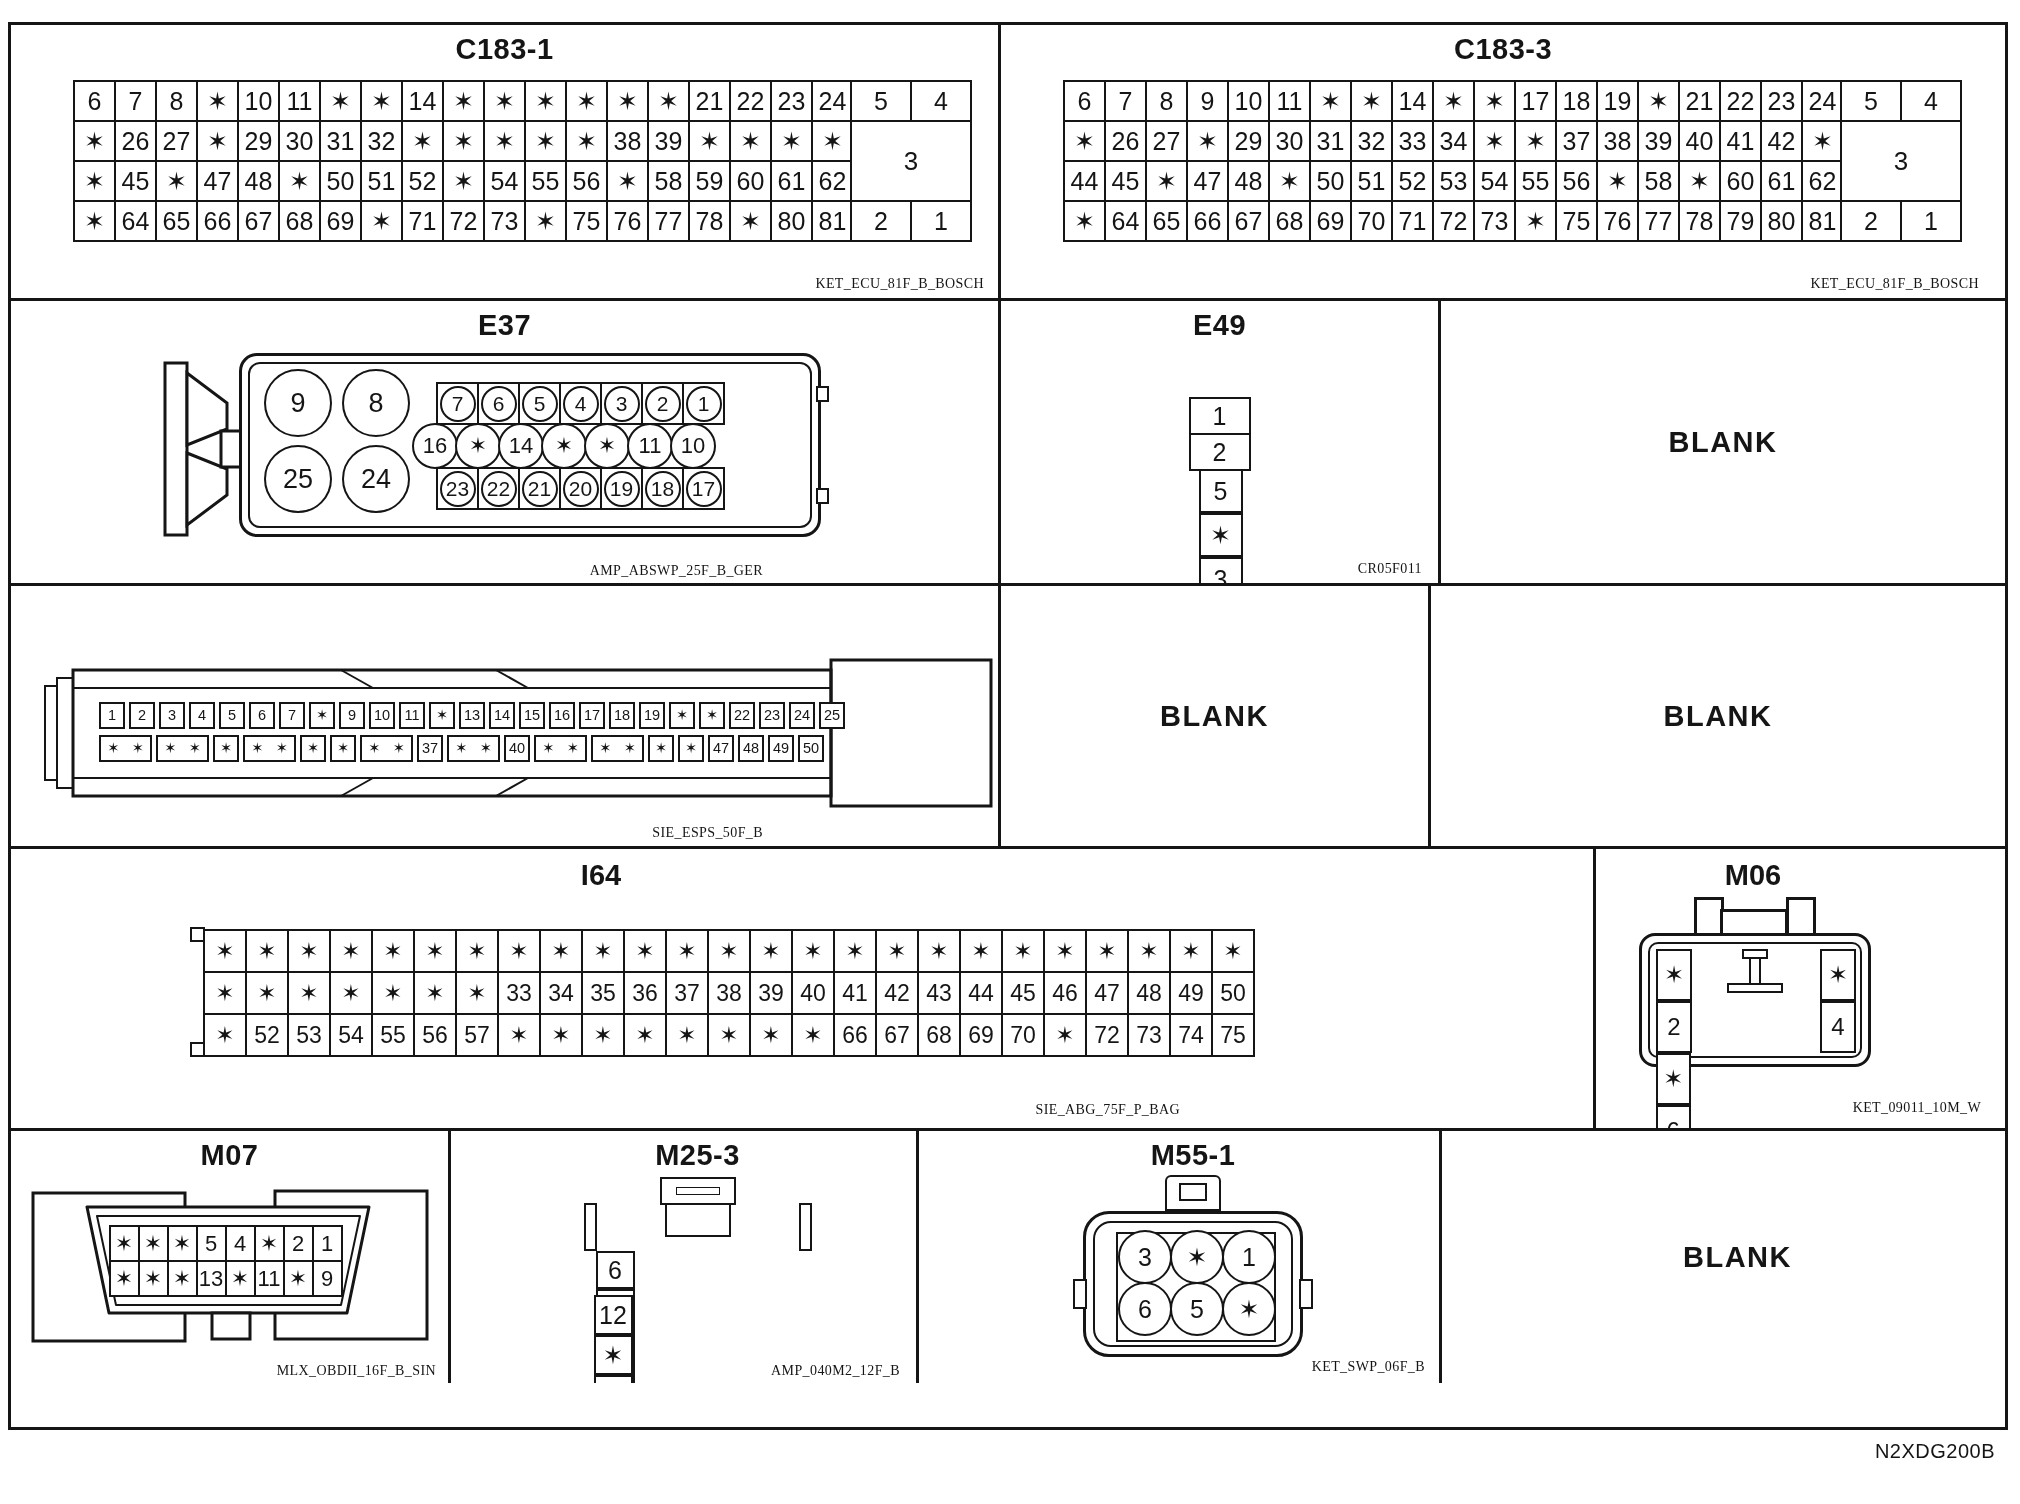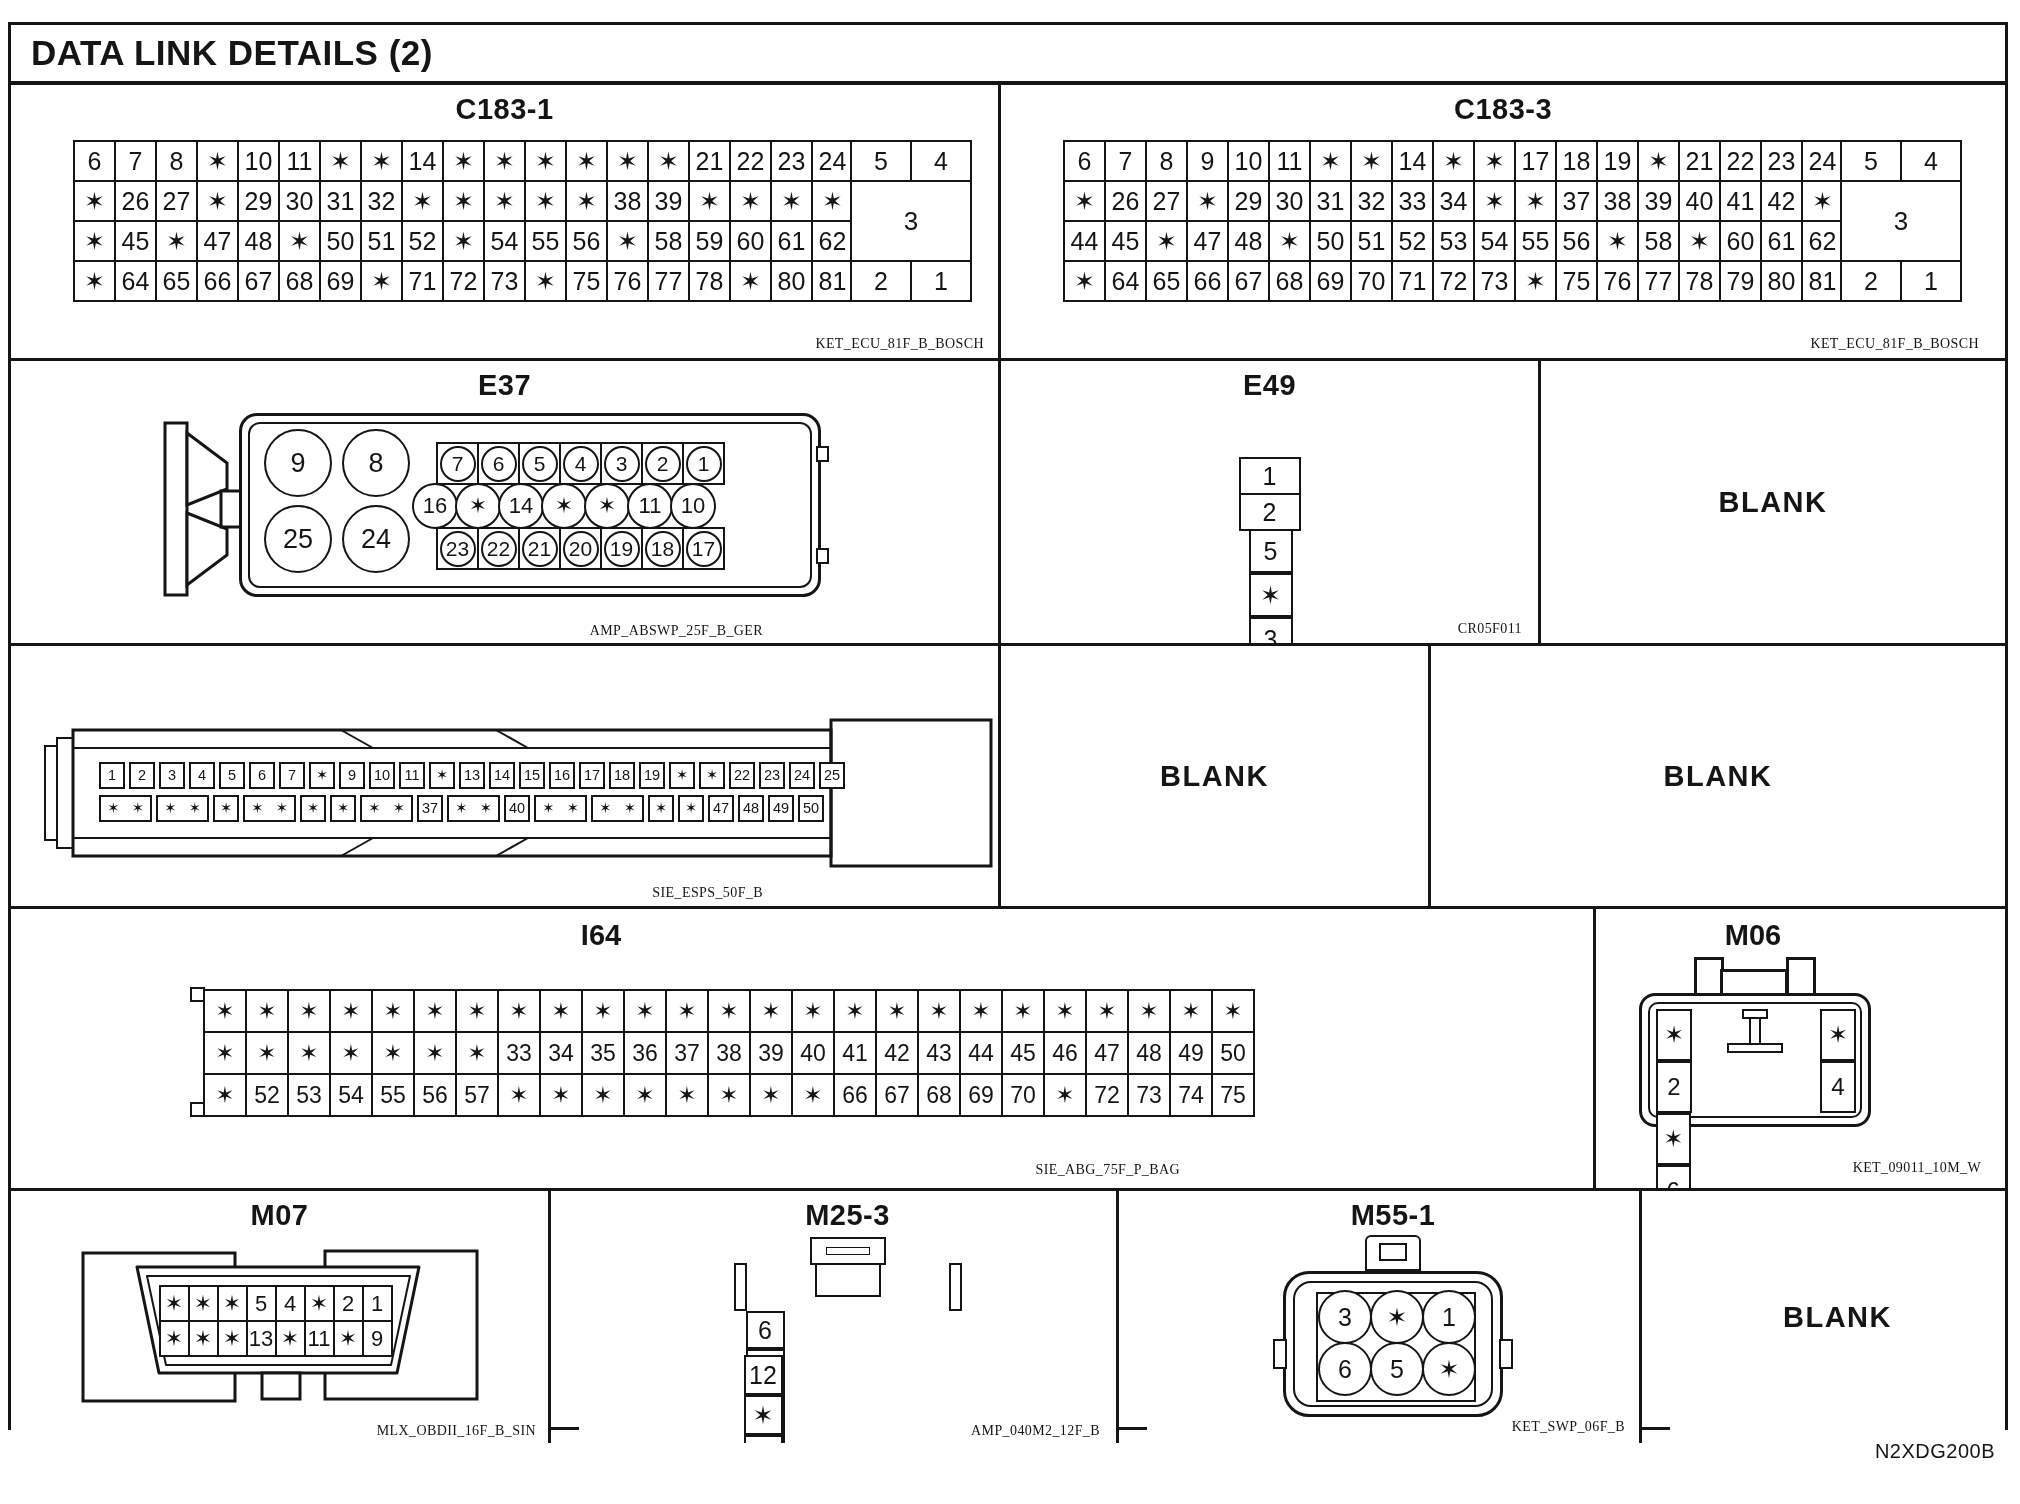--- a/index.html
+++ b/index.html
@@ -7,21 +7,21 @@
   #page{position:relative;width:2020px;height:1504px;background:#fff;color:#151515;
         font-family:"Liberation Sans",sans-serif;overflow:hidden;}
   #frame{position:absolute;left:8px;top:22px;width:2000px;height:1408px;border:3px solid #151515;background:#fff;}
   #titlebar{height:60px;border-bottom:4px solid #151515;display:flex;align-items:center;padding-left:20px;}
   #titlebar .t{font-size:35px;font-weight:bold;letter-spacing:.5px;}
   .grid-row{display:flex;border-bottom:3px solid #151515;}
   .grid-row.last{border-bottom:none;gap:28px;}
   .gcell{position:relative;border-right:3px solid #151515;overflow:hidden;background:#fff;}
   .gcell.last{border-right:none;flex:1;}
   .r1{height:276px}.r2{height:285px}.r3{height:263px}.r4{height:282px}.r5{height:252px}
-  .w990{width:990px}.w500{width:540px}.w430{width:430px}.w1585{width:1585px}.w495{width:495px}
+  .w990{width:990px}.w500{width:440px}.w430{width:430px}.w1585{width:1585px}.w495{width:495px}
 
   .ctitle{position:absolute;top:8px;left:0;right:0;text-align:center;font-size:29px;font-weight:bold;letter-spacing:.5px;}
   .code{position:absolute;font-size:14px;letter-spacing:.4px;white-space:nowrap;font-family:Liberation Serif, serif;}
   .blankwrap{display:flex;width:100%;height:100%;align-items:center;justify-content:center;}
   .blankwrap span{font-size:29px;font-weight:bold;letter-spacing:1.5px;}
 
   
   .pin-row{display:flex;}
   .cell{display:flex;align-items:center;justify-content:center;border:2px solid #151515;background:#fff;line-height:1;}
   .cell .t{display:inline-block;}
@@ -130,23 +130,20 @@
 
   .footer-code{position:absolute;top:1440px;right:25px;font-size:20px;letter-spacing:.5px;}
   svg{display:block;}
 </style>
 </head>
 <body>
 
 <div id="page">
   <div id="frame">
 
-    <div id="titlebar">
-      <span class="t">DATA LINK DETAILS (2)</span>
-    </div>
 
     <div class="grid-row r1">
       <div class="gcell w990">
         <div class="ctitle">C183-1</div>
         <div class="c183-table">
           <div class="c183-left collapse">
               <div class="pin-row">
                 <div class="cell">
                   <span class="t">6</span>
                 </div>

